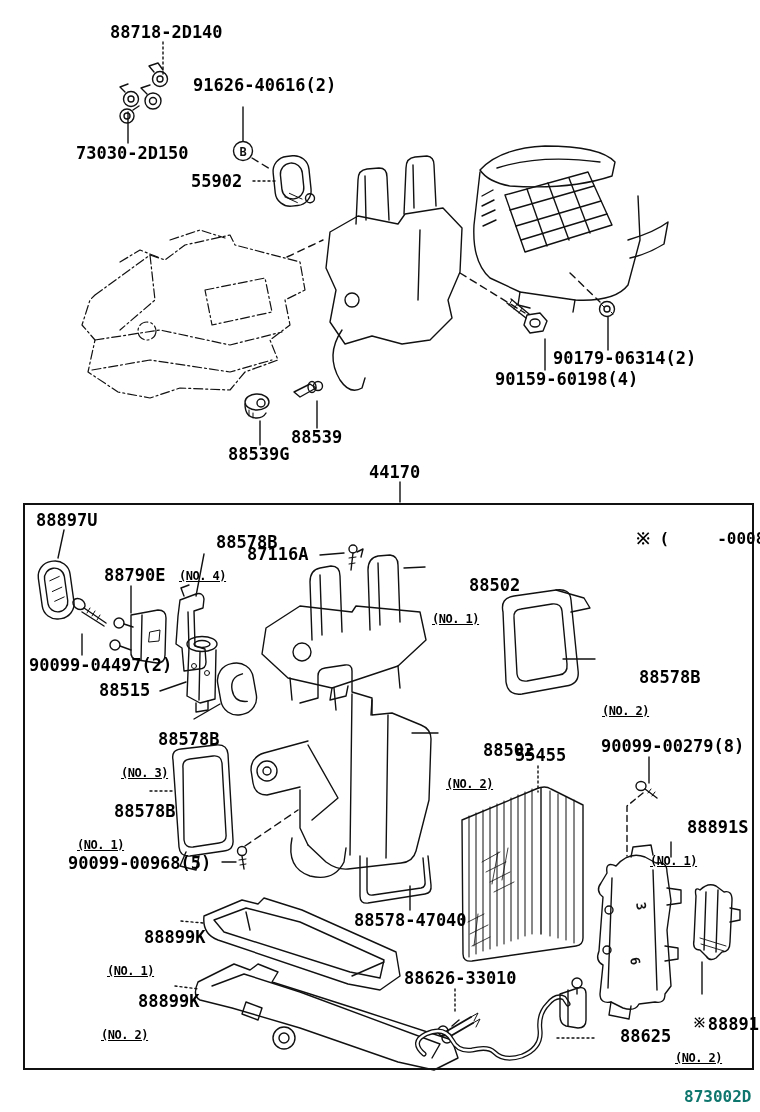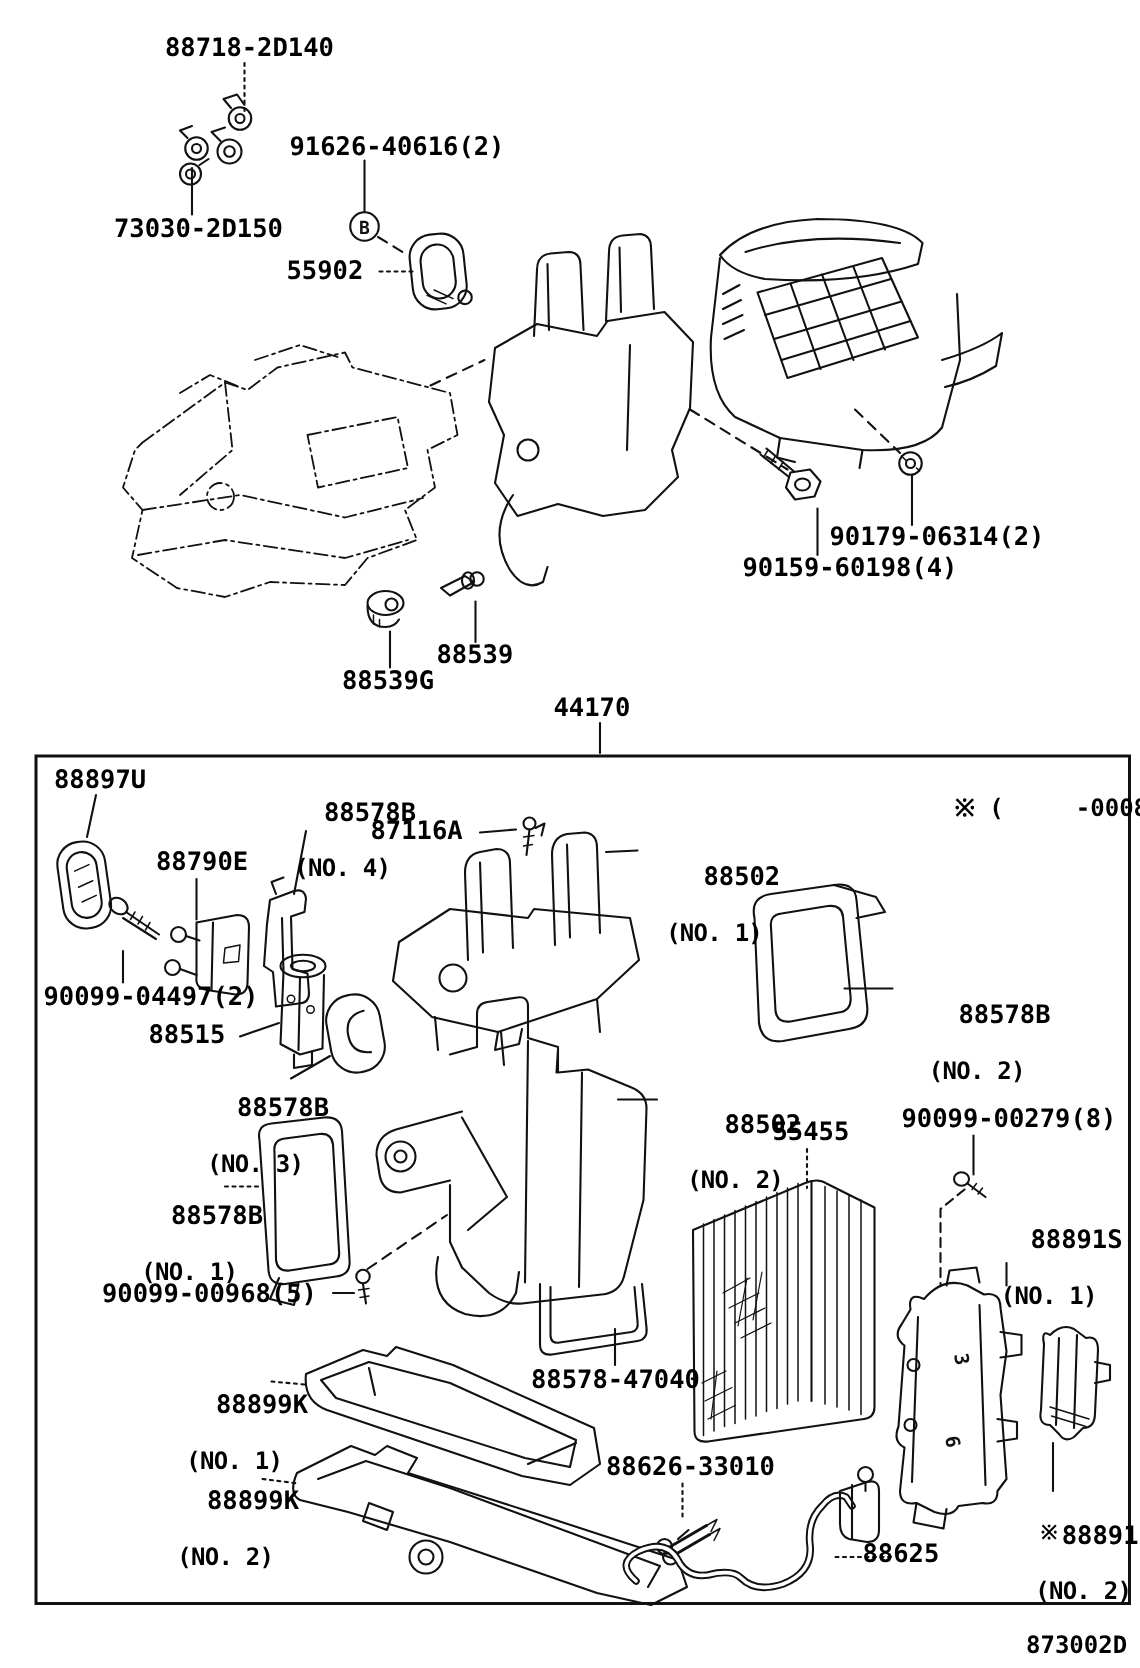--- a/index.html
+++ b/index.html
@@ -1,24 +1,24 @@
 <!DOCTYPE html>
 <html><head>
 <meta charset="utf-8">
 <style>
   html,body{margin:0;padding:0;background:#fff;}
   .stage{position:relative;width:760px;height:1112px;background:#fff;overflow:hidden;
          font-family:"DejaVu Sans Mono",monospace;}
   .art{position:absolute;left:0;top:0;}
   .lbl{position:absolute;font:bold 17px "DejaVu Sans Mono",monospace;color:#000;
-       letter-spacing:0;line-height:1.1;white-space:pre;text-align:center;}
-  .lbl .sub{display:block;font-size:16px;font-weight:bold;padding-left:4px;letter-spacing:-0.5px;}
+       letter-spacing:0;line-height:1.1;white-space:pre;}
+  .lbl .sub{display:block;font-size:12px;font-weight:bold;padding-left:4px;letter-spacing:-0.5px;text-decoration:underline;}
   .pref{font-size:13px;vertical-align:3px;padding-right:3px;}
   .note{position:absolute;font:bold 16px "DejaVu Sans Mono",monospace;color:#000;white-space:pre;}
-  .footer{position:absolute;font:bold 16px "DejaVu Sans Mono",monospace;color:#000000;}
+  .footer{position:absolute;font:bold 16px "DejaVu Sans Mono",monospace;color:#0f766e;}
   .box{position:absolute;left:23px;top:503px;width:727px;height:563px;border:2px solid #111;}
   svg *{vector-effect:non-scaling-stroke;}
 </style>
 </head>
 <body>
 
 <div class="stage">
 
   <svg class="art" width="760" height="1112" viewBox="0 0 760 1112" fill="none" stroke="#111" stroke-width="1.4" stroke-linecap="round" stroke-linejoin="round">
 
@@ -309,21 +309,21 @@
       <path d="M 410 886 L 410 910"></path>
       <path d="M 455 989 L 455 1014" stroke-dasharray="2 3"></path>
       <path d="M 594 1038 L 556 1038" stroke-dasharray="2 3"></path>
     </g>
   </svg>
 
   <div class="box"></div>
 
   <div class="lbl" style="left:110px;top:23px">88718-2D140</div>
   <div class="lbl" style="left:76px;top:144px">73030-2D150</div>
-  <div class="lbl" style="left:193px;top:89px">91626-40616(2)</div>
+  <div class="lbl" style="left:193px;top:76px">91626-40616(2)</div>
   <div class="lbl" style="left:191px;top:172px">55902</div>
   <div class="lbl" style="left:553px;top:349px">90179-06314(2)</div>
   <div class="lbl" style="left:495px;top:370px">90159-60198(4)</div>
   <div class="lbl" style="left:291px;top:428px">88539</div>
   <div class="lbl" style="left:228px;top:445px">88539G</div>
   <div class="lbl" style="left:369px;top:463px">44170</div>
 
   <div class="lbl" style="left:36px;top:511px">88897U</div>
 
   <div class="lbl" style="left:175px;top:514px">
@@ -377,21 +377,21 @@
     <span class="sub">(NO. 1)</span>
   </div>
 
   <div class="lbl" style="left:97px;top:973px">
     <span>88899K</span>
     <span class="sub">(NO. 2)</span>
   </div>
 
   <div class="lbl" style="left:354px;top:911px">88578-47040</div>
   <div class="lbl" style="left:404px;top:969px">88626-33010</div>
-  <div class="lbl" style="left:575px;top:1027px">88625</div>
+  <div class="lbl" style="left:620px;top:1027px">88625</div>
 
   <div class="lbl" style="left:653px;top:996px">
     <span class="pref">※</span><span>88891S</span>
     <span class="sub" style="padding-left:22px">(NO. 2)</span>
   </div>
 
   <div class="note" style="left:598px;top:508px">
     <span>※ (</span><span style="display:inline-block;width:48px"></span><span>-0008)</span>
   </div>
 

